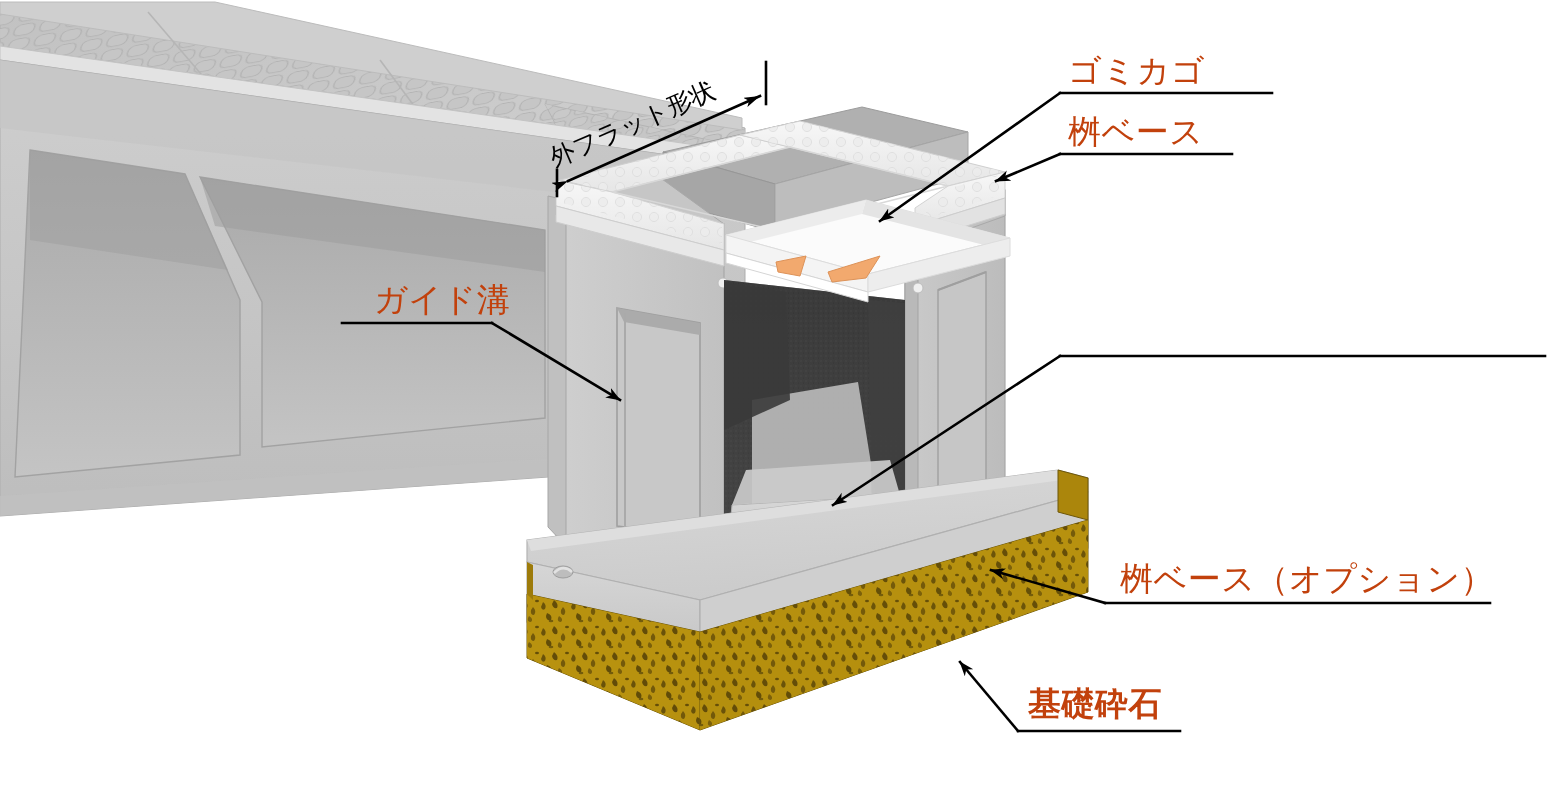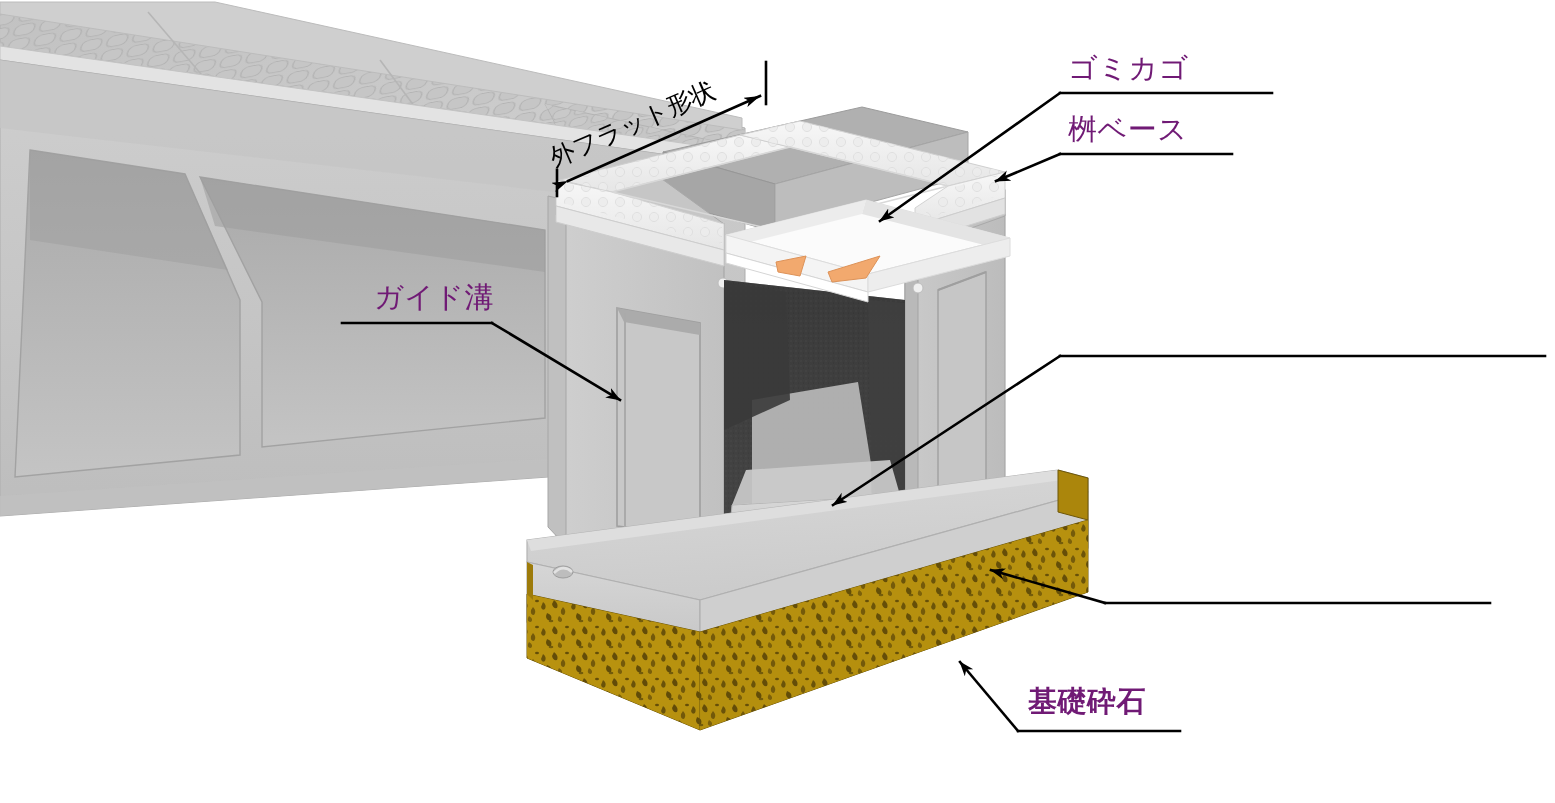--- a/index.html
+++ b/index.html
@@ -1,22 +1,22 @@
 <!DOCTYPE html>
 <html><head>
 <meta charset="utf-8">
 <style>
   html,body{margin:0;padding:0;background:#ffffff;}
   body{width:1555px;height:803px;overflow:hidden;
        font-family:"Liberation Sans","DejaVu Sans",sans-serif;}
   #stage{position:relative;width:1555px;height:803px;background:#fff;}
   #scene{position:absolute;left:0;top:0;width:1555px;height:803px;}
-  .lbl{position:absolute;white-space:nowrap;color:#701a75;
+  .lbl{position:absolute;white-space:nowrap;color:#c2410c;
        font-family:"DejaVu Sans","Liberation Sans",sans-serif;
-       font-size:29px;line-height:1;letter-spacing:.5px;}
+       font-size:33px;line-height:1;letter-spacing:.5px;}
   .dimlbl{position:absolute;white-space:nowrap;color:#000;
        font-family:"DejaVu Sans","Liberation Sans",sans-serif;
        font-size:25px;line-height:1;transform-origin:left bottom;}
 </style>
 </head>
 <body>
 
 <div id="stage">
 
   <svg id="scene" viewBox="0 0 1555 803">
@@ -272,18 +272,19 @@
     </g>
   </svg>
 
   <div class="lbl" style="left:1068px;top:54px;">ゴミカゴ</div>
 
   <div class="lbl" style="left:1068px;top:115px;">桝ベース</div>
 
   <div class="lbl" style="left:358px;top:283px;margin-left:16px;">ガイド溝</div>
 
 
+  <div class="lbl" style="left:1120px;top:562px;">桝ベース（オプション）</div>
 
   <div class="lbl" style="left:1028px;top:687px;font-weight:bold;">基礎砕石</div>
 
   <div class="dimlbl" style="left:556px;top:146px;transform:rotate(-23.5deg);">外フラット形状</div>
 
 </div>
 
 </body></html>

